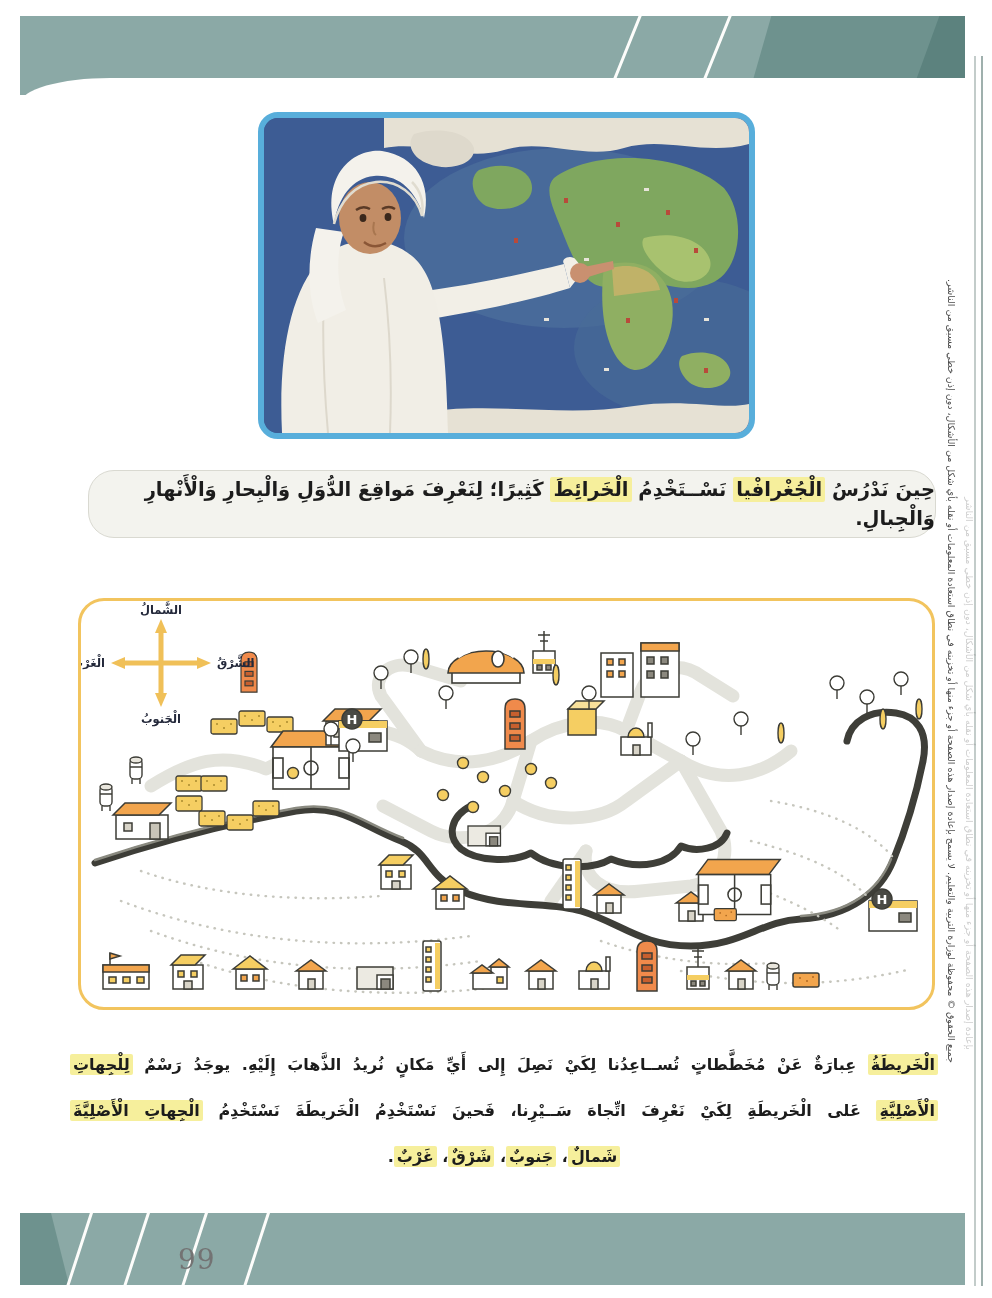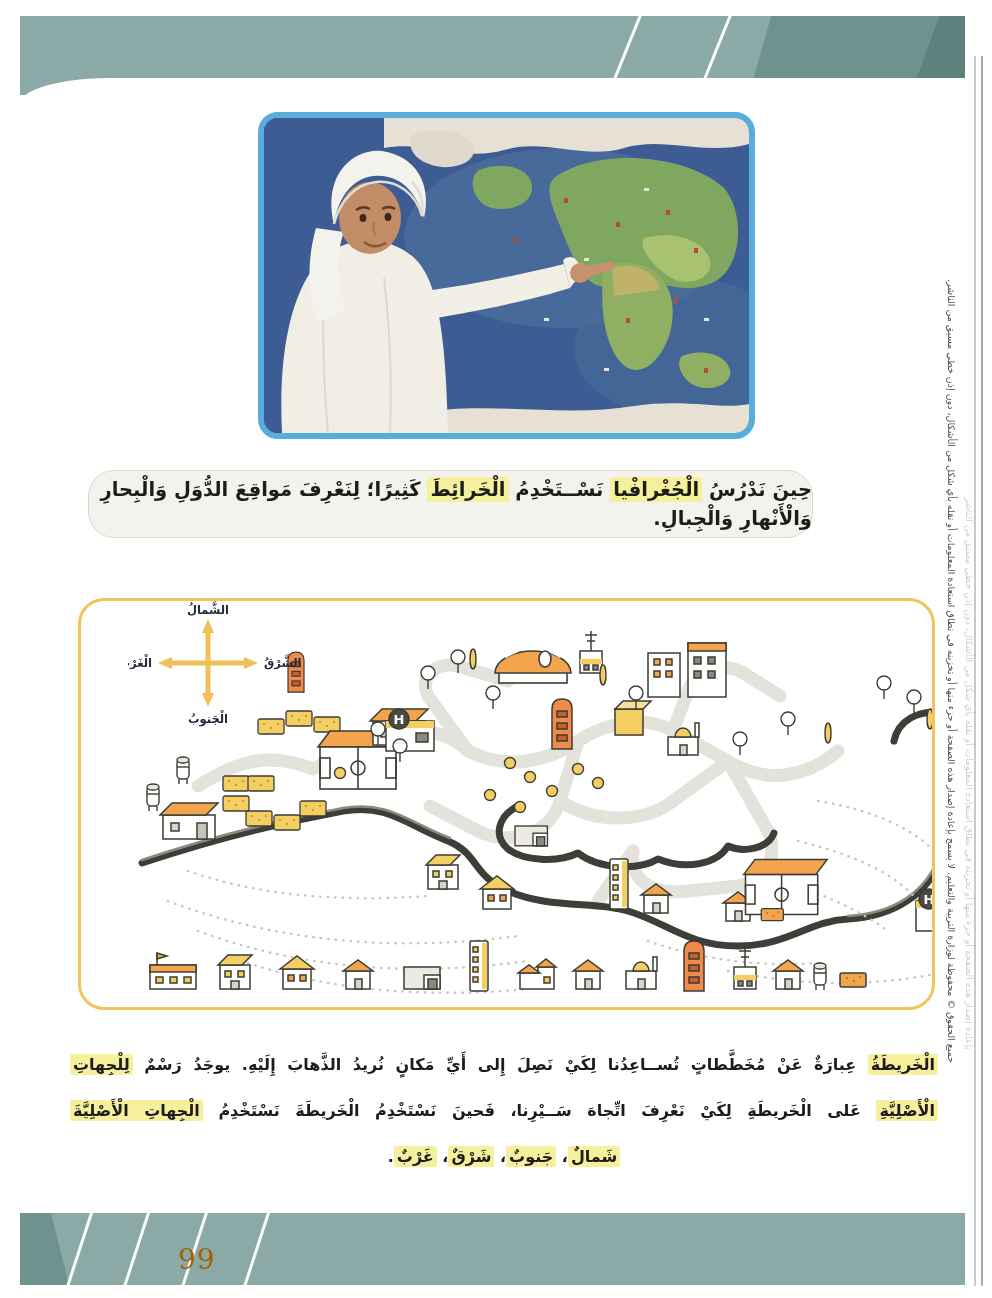--- a/index.html
+++ b/index.html
@@ -37,40 +37,40 @@
              white-space:nowrap;direction:rtl;transform:rotate(90deg);transform-origin:0 0;width:780px;text-align:right;}
   .side-main{top:283px;left:957px;}
   .side-echo{top:300px;left:975px;opacity:.28;width:750px;}
 
   
   .photo{position:absolute;left:258px;top:112px;width:497px;height:327px;
          border:6px solid var(--photo-border);border-radius:20px;overflow:hidden;background:#3D5C94;}
   .photo svg{display:block;}
 
   
-  .intro-box{position:absolute;left:88px;top:470px;width:725px;height:68px;background:var(--box-bg);
+  .intro-box{position:absolute;left:88px;top:470px;width:848px;height:68px;background:var(--box-bg);
              border:1.5px solid #D9D9D1;border-radius:26px;display:flex;align-items:center;justify-content:center;
              direction:rtl;font-size:19.5px;font-weight:600;line-height:1.5;}
   .hl{background:var(--highlight);padding:1px 3px;border-radius:2px;}
 
   
   .map-panel{position:absolute;left:78px;top:598px;width:857px;height:412px;background:#fff;
-             border:3px solid var(--panel-border);border-radius:26px;overflow:hidden;padding-left:47px;}
+             border:3px solid var(--panel-border);border-radius:26px;overflow:hidden;}
   .map-panel svg{display:block;}
   .compass-label{font-size:11.5px;font-weight:700;fill:#23283A;font-family:"DejaVu Sans",sans-serif;}
 
   
   .paragraph{position:absolute;left:70px;top:1042px;width:868px;direction:rtl;
              font-size:16px;font-weight:600;color:var(--ink);}
   .paragraph .line{line-height:46px;text-align:justify;text-align-last:justify;white-space:nowrap;}
   .paragraph .line.center{text-align:left;text-align-last:center;}
 
   
   .page-num{position:absolute;left:178px;top:1243px;font-family:"DejaVu Serif",serif;
-            font-size:28px;color:#a16207;letter-spacing:1px;}
+            font-size:28px;color:#737373;letter-spacing:1px;}
 </style>
 </head>
 <body>
 
 <div class="band band-top">
   <div class="swoosh" style="left:740px;width:260px;transform:skewX(-16deg);"></div>
   <div class="swoosh swoosh-2" style="left:905px;width:120px;transform:skewX(-20deg);"></div>
   <div class="wline" style="left:600px;"></div>
   <div class="wline" style="left:690px;"></div>
 </div>

